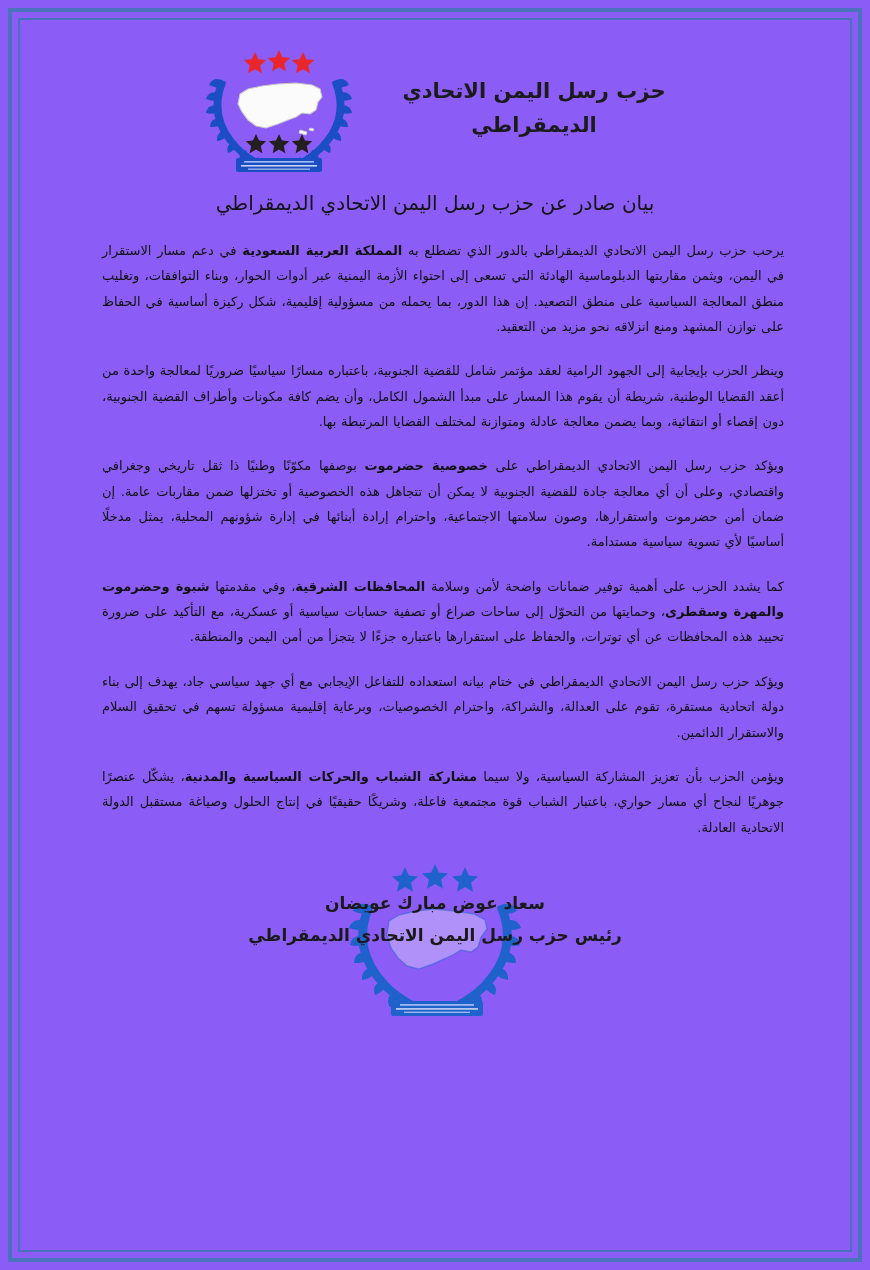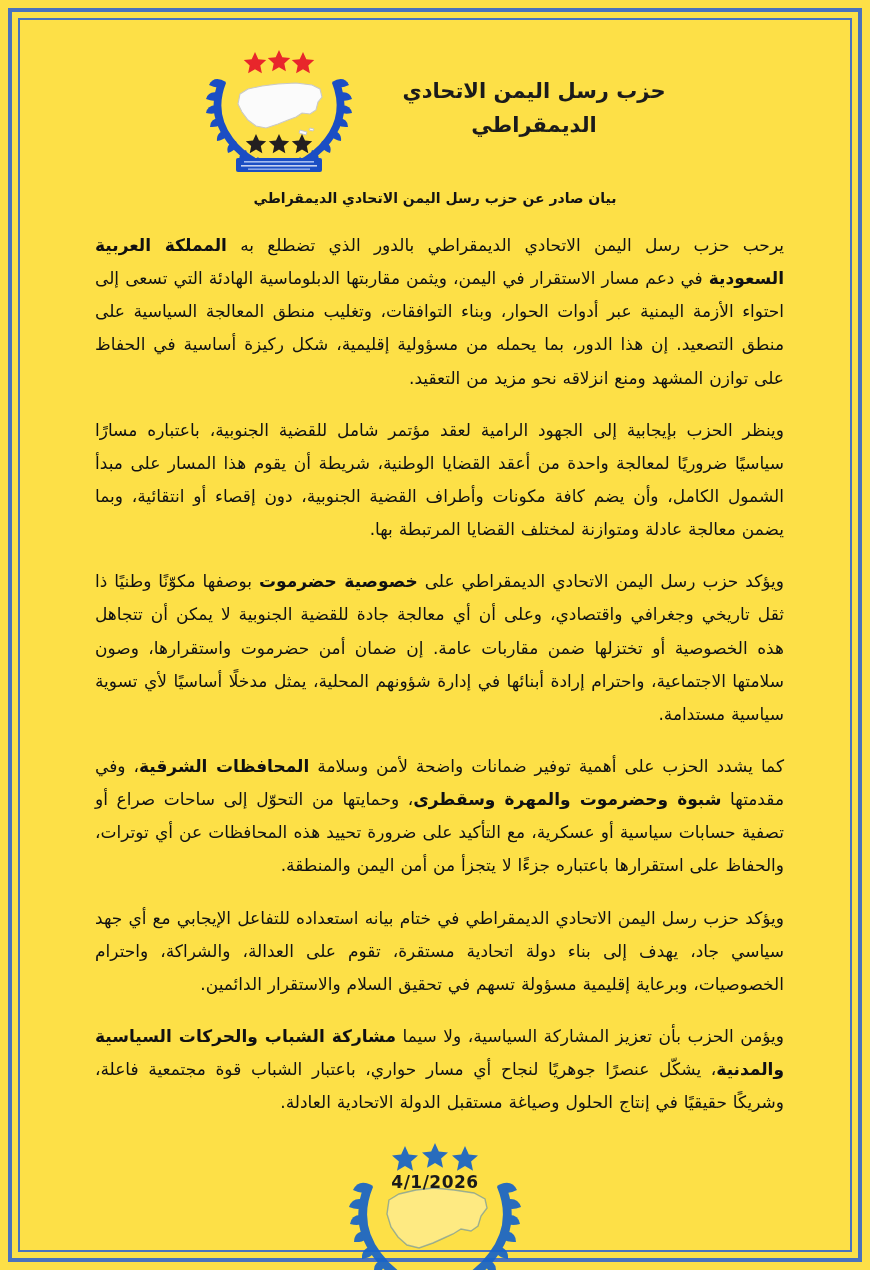--- a/index.html
+++ b/index.html
@@ -8,21 +8,21 @@
     padding: 0;
     background: #ffffff;
   }
   body {
     font-family: "DejaVu Sans", "Liberation Sans", sans-serif;
   }
   .page {
     position: relative;
     width: 870px;
     height: 1270px;
-    background: #fde047;
+    background: #8b5cf6;
     overflow: hidden;
     box-sizing: border-box;
   }
   
   .frame-outer {
     position: absolute;
     left: 8px;
     top: 8px;
     right: 8px;
     bottom: 8px;
@@ -78,42 +78,42 @@
     flex: 0 0 auto;
   }
   .emblem svg { display: block; }
 
   
   .title-block {
     text-align: center;
     margin: 4px 0 16px 0;
   }
   .doc-title {
-    font-size: 14px;
-    font-weight: bold;
+    font-size: 20px;
+    font-weight: normal;
     color: #141414;
     line-height: 1.5;
     margin-bottom: 20px;
   }
   .doc-subtitle {
     font-size: 16px;
     font-weight: normal;
     color: #1d1d1d;
     line-height: 1.5;
   }
 
   
   .body-text { margin-top: 4px; }
   .para {
-    font-size: 17px;
+    font-size: 13px;
     color: #111111;
     line-height: 1.95;
     text-align: justify;
     text-align-last: right;
-    margin: 0 0 19px 9px;
+    margin: 0 0 19px 16px;
     word-spacing: 0.5px;
   }
   .para b, .para strong { font-weight: bold; }
 
   
   .signature-wrap {
     position: relative;
     margin-top: 18px;
     height: 168px;
   }
@@ -277,18 +277,19 @@
           <rect x="44" y="142" width="92" height="15" rx="2" fill="#1763c8"></rect>
           <g opacity="0.7">
             <rect x="53" y="145" width="74" height="1.8" fill="#d7e6ff"></rect>
             <rect x="49" y="149" width="82" height="1.8" fill="#ffffff"></rect>
             <rect x="57" y="152.6" width="66" height="1.4" fill="#d7e6ff"></rect>
           </g>
         </svg>
       </div>
 
       <div class="signature">
-        <span class="line-date">4/1/2026</span>
+        <div>سعاد عوض مبارك عويضان</div>
+        <div>رئيس حزب رسل اليمن الاتحادي الديمقراطي</div>
       </div>
     </div>
 
   </div>
 </div>
 
 </body></html>

